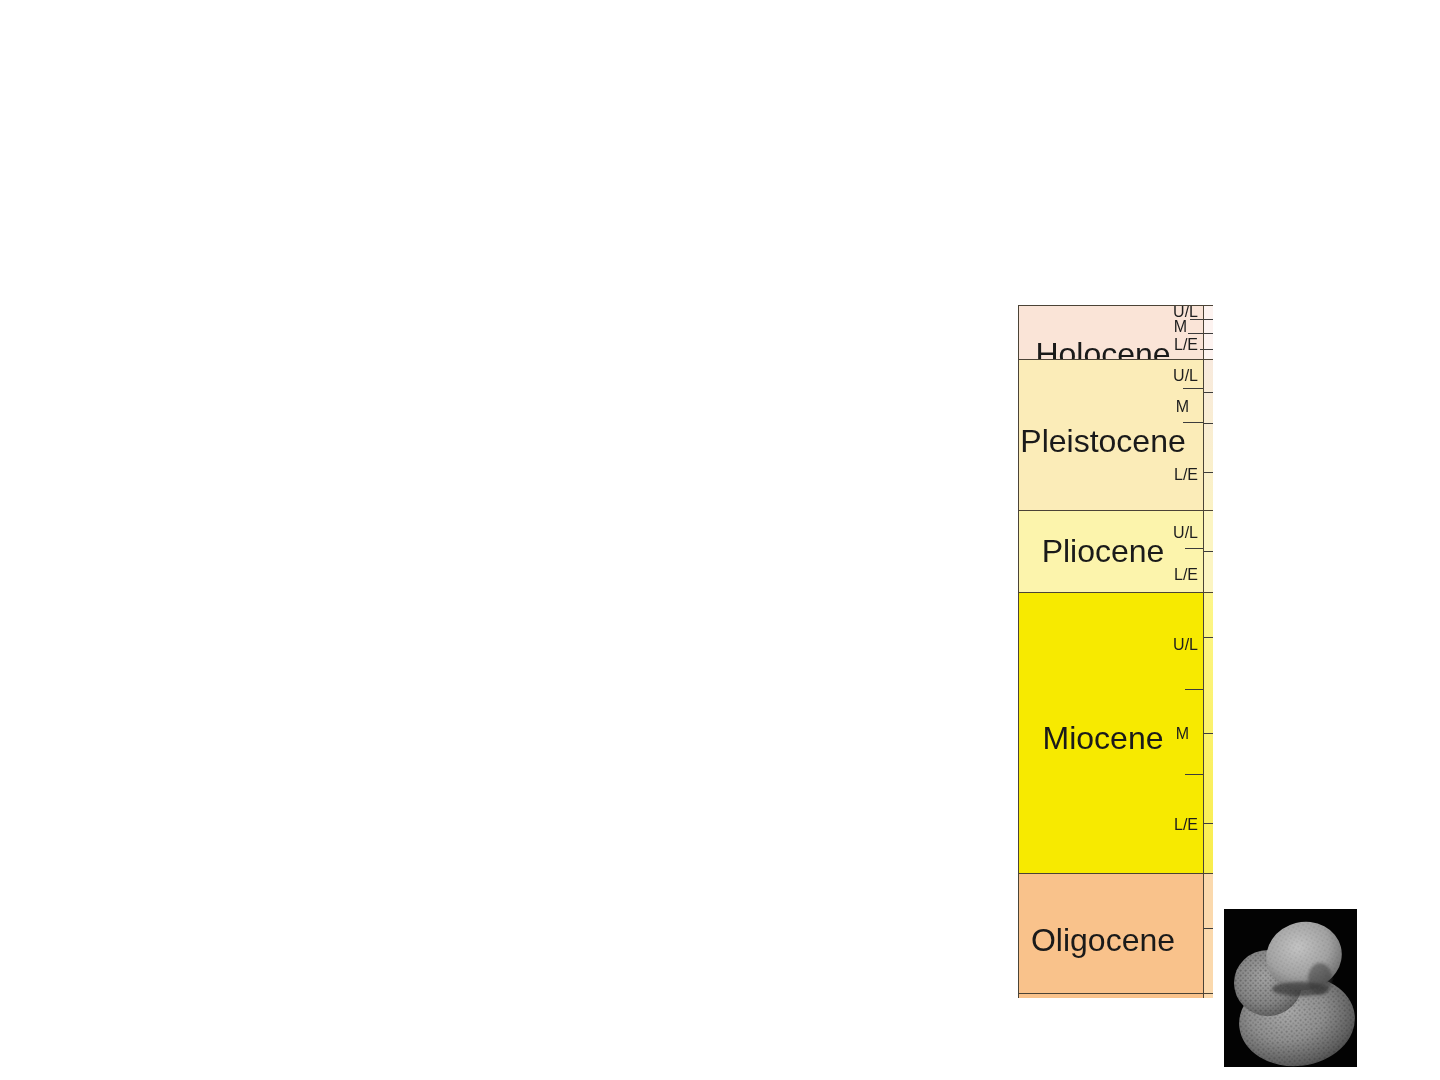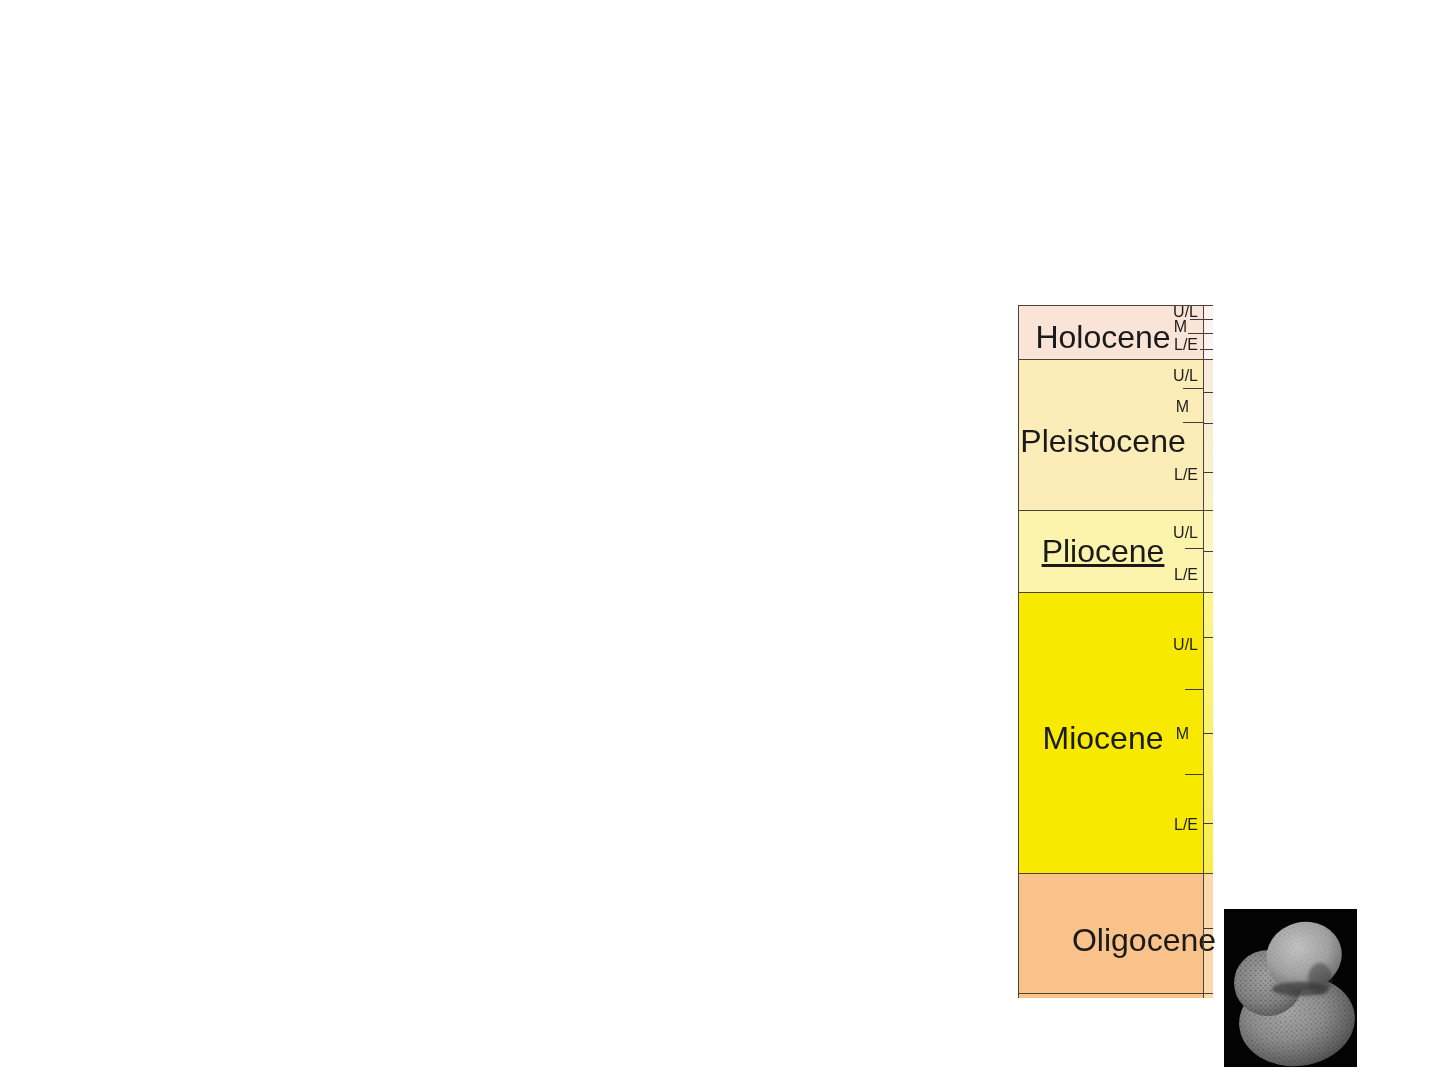--- a/index.html
+++ b/index.html
@@ -25,59 +25,59 @@
   .foram{position:absolute;}
   .foram svg{display:block;}
 </style>
 </head>
 <body>
 
 <div class="page">
   <div class="chart" id="chart" style="left: 1018px; top: 305px; width: 195px; height: 693px;">
       <div class="epoch-block" style="top: 0px; height: 54px; width: 185px; background: rgb(250, 228, 215);"></div>
       <div class="strip-seg" style="left: 185px; width: 10px; top: 0px; height: 54px; background: linear-gradient(rgb(253, 243, 240), rgb(253, 243, 240));"></div>
-      <div class="epoch-label" style="top: 11px;">Holocene</div>
+      <div class="epoch-label" style="top: 28px;">Holocene</div>
       <div class="sub-label" style="top: -3px; right: 15px;">U/L</div>
       <div class="sub-label" style="top: 12px; right: 26px;">M</div>
       <div class="sub-label" style="top: 30px; right: 15px;">L/E</div>
       <div class="tick" style="top: 14px; left: 172px; width: 23px;"></div>
       <div class="tick" style="top: 28px; left: 170px; width: 25px;"></div>
       <div class="tick" style="top: 44px; left: 182px; width: 13px;"></div>
       <div class="epoch-block" style="top: 54px; height: 151px; width: 185px; background: rgb(251, 236, 184);"></div>
       <div class="strip-seg" style="left: 185px; width: 10px; top: 54px; height: 151px; background: linear-gradient(rgb(248, 234, 222), rgb(251, 242, 196));"></div>
       <div class="epoch-label" style="top: 115px;">Pleistocene</div>
       <div class="sub-label" style="top: 61px; right: 15px;">U/L</div>
       <div class="sub-label" style="top: 92px; right: 24px;">M</div>
       <div class="sub-label" style="top: 160px; right: 15px;">L/E</div>
       <div class="tick" style="top: 83px; left: 165px; width: 20px;"></div>
       <div class="tick" style="top: 117px; left: 165px; width: 20px;"></div>
       <div class="tick" style="top: 87px; left: 185px; width: 10px;"></div>
       <div class="tick" style="top: 118px; left: 185px; width: 10px;"></div>
       <div class="tick" style="top: 167px; left: 185px; width: 10px;"></div>
       <div class="epoch-block" style="top: 205px; height: 82px; width: 185px; background: rgb(252, 244, 172);"></div>
       <div class="strip-seg" style="left: 185px; width: 10px; top: 205px; height: 82px; background: linear-gradient(rgb(252, 245, 194), rgb(252, 245, 194));"></div>
-      <div class="epoch-label" style="top: 225px; text-decoration: underline;">Pliocene</div>
+      <div class="epoch-label" style="top: 225px;">Pliocene</div>
       <div class="sub-label" style="top: 218px; right: 15px;">U/L</div>
       <div class="sub-label" style="top: 260px; right: 15px;">L/E</div>
       <div class="tick" style="top: 243px; left: 167px; width: 18px;"></div>
       <div class="tick" style="top: 246px; left: 185px; width: 10px;"></div>
       <div class="epoch-block" style="top: 287px; height: 281px; width: 185px; background: rgb(247, 234, 0);"></div>
       <div class="strip-seg" style="left: 185px; width: 10px; top: 287px; height: 281px; background: linear-gradient(rgb(253, 246, 138), rgb(249, 237, 76));"></div>
       <div class="epoch-label" style="top: 412px; text-align: center;">Miocene</div>
       <div class="sub-label" style="top: 330px; right: 15px;">U/L</div>
       <div class="sub-label" style="top: 419px; right: 24px;">M</div>
       <div class="sub-label" style="top: 510px; right: 15px;">L/E</div>
       <div class="tick" style="top: 384px; left: 167px; width: 18px;"></div>
       <div class="tick" style="top: 469px; left: 167px; width: 18px;"></div>
       <div class="tick" style="top: 332px; left: 185px; width: 10px;"></div>
       <div class="tick" style="top: 428px; left: 185px; width: 10px;"></div>
       <div class="tick" style="top: 518px; left: 185px; width: 10px;"></div>
       <div class="epoch-block" style="top: 568px; height: 120px; width: 185px; background: rgb(249, 194, 139);"></div>
       <div class="strip-seg" style="left: 185px; width: 10px; top: 568px; height: 120px; background: linear-gradient(rgb(251, 217, 173), rgb(251, 217, 173));"></div>
-      <div class="epoch-label" style="top: 614px; margin-left: 41px;">Oligocene</div>
+      <div class="epoch-label" style="top: 614px;">Oligocene</div>
       <div class="tick" style="top: 623px; left: 185px; width: 10px;"></div>
       <div class="epoch-block" style="top: 688px; height: 5px; width: 185px; background: rgb(249, 194, 139);"></div>
       <div class="strip-seg" style="left: 185px; width: 10px; top: 688px; height: 5px; background: rgb(251, 217, 173);"></div>
       <div class="hline" style="top: 0px; left: 0px; width: 195px; background: rgb(75, 67, 54);"></div>
       <div class="hline" style="top: 54px; left: 0px; width: 195px; background: rgb(75, 67, 54);"></div>
       <div class="hline" style="top: 205px; left: 0px; width: 195px; background: rgb(75, 67, 54);"></div>
       <div class="hline" style="top: 287px; left: 0px; width: 195px; background: rgb(75, 67, 54);"></div>
       <div class="hline" style="top: 568px; left: 0px; width: 195px; background: rgb(75, 67, 54);"></div>
       <div class="hline" style="top: 688px; left: 0px; width: 195px; background: rgb(75, 67, 54);"></div>
       <div class="vline" style="left: 0px; height: 693px; background: rgb(75, 67, 54);"></div>

